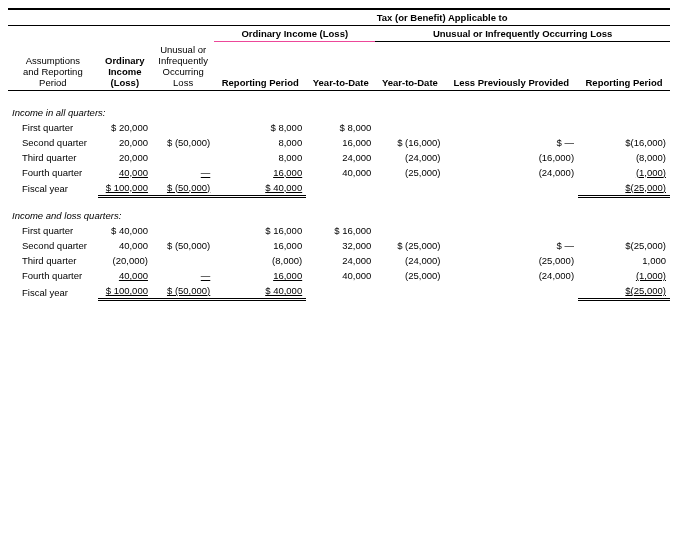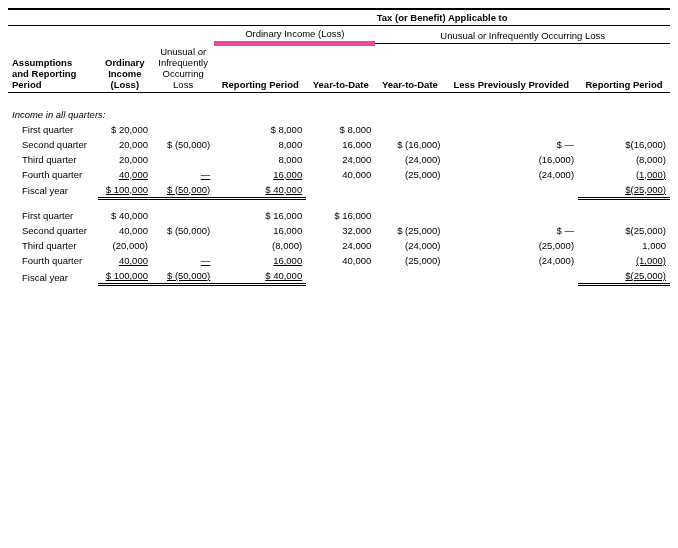--- a/index.html
+++ b/index.html
@@ -54,25 +54,25 @@
 <div class="table-container">
   <table>
 
     <thead>
       <tr class="header-top">
         <td class="left" colspan="3" style="border-top:2px solid #000;"></td>
         <td colspan="5" style="text-align:center; font-weight:bold; border-top:2px solid #000;margin-top:19px;">Tax (or Benefit) Applicable to</td>
       </tr>
       <tr>
         <td class="left" colspan="3"></td>
-        <td colspan="2" style="text-align:center; border-bottom:5px solid #ec4899; font-weight:normal;">Ordinary Income (Loss)</td>
-        <td colspan="3" style="text-align:center; border-bottom:1px solid #000; font-weight:normal;">Unusual or Infrequently Occurring Loss</td>
+        <td colspan="2" style="text-align:center; border-bottom:1px solid #ec4899; font-weight:bold;">Ordinary Income (Loss)</td>
+        <td colspan="3" style="text-align:center; border-bottom:1px solid #000; font-weight:bold;">Unusual or Infrequently Occurring Loss</td>
       </tr>
       <tr class="header-sub">
-        <td class="left" style="font-weight:bold; vertical-align:bottom;">
+        <td class="left" style="font-weight:normal; vertical-align:bottom;text-align:center;">
           <span>Assumptions</span><br>
           <span>and Reporting</span><br>
           <span>Period</span>
         </td>
         <td style="font-weight:bold; vertical-align:bottom;">
           <span>Ordinary</span><br>
           <span>Income</span><br>
           <span>(Loss)</span>
         </td>
         <td style="font-weight:normal; vertical-align:bottom;">
@@ -142,20 +142,23 @@
         <td class="right"></td>
         <td class="right"></td>
         <td class="right"></td>
         <td class="right" style="text-decoration:underline; border-bottom:3px double #000;">$(25,000)</td>
       </tr>
 
       <tr class="separator-row">
         <td colspan="8"></td>
       </tr>
 
+      <tr>
+        <td class="left" style="font-style:italic; padding-top:4px;" colspan="8">Income and loss quarters:</td>
+      </tr>
       <tr id="s2r0">
         <td class="left indent">First quarter</td>
         <td class="right">$  40,000</td>
         <td class="right"></td>
         <td class="right">$ 16,000</td>
         <td class="right">$ 16,000</td>
         <td class="right"></td>
         <td class="right"></td>
         <td class="right"></td>
       </tr>

